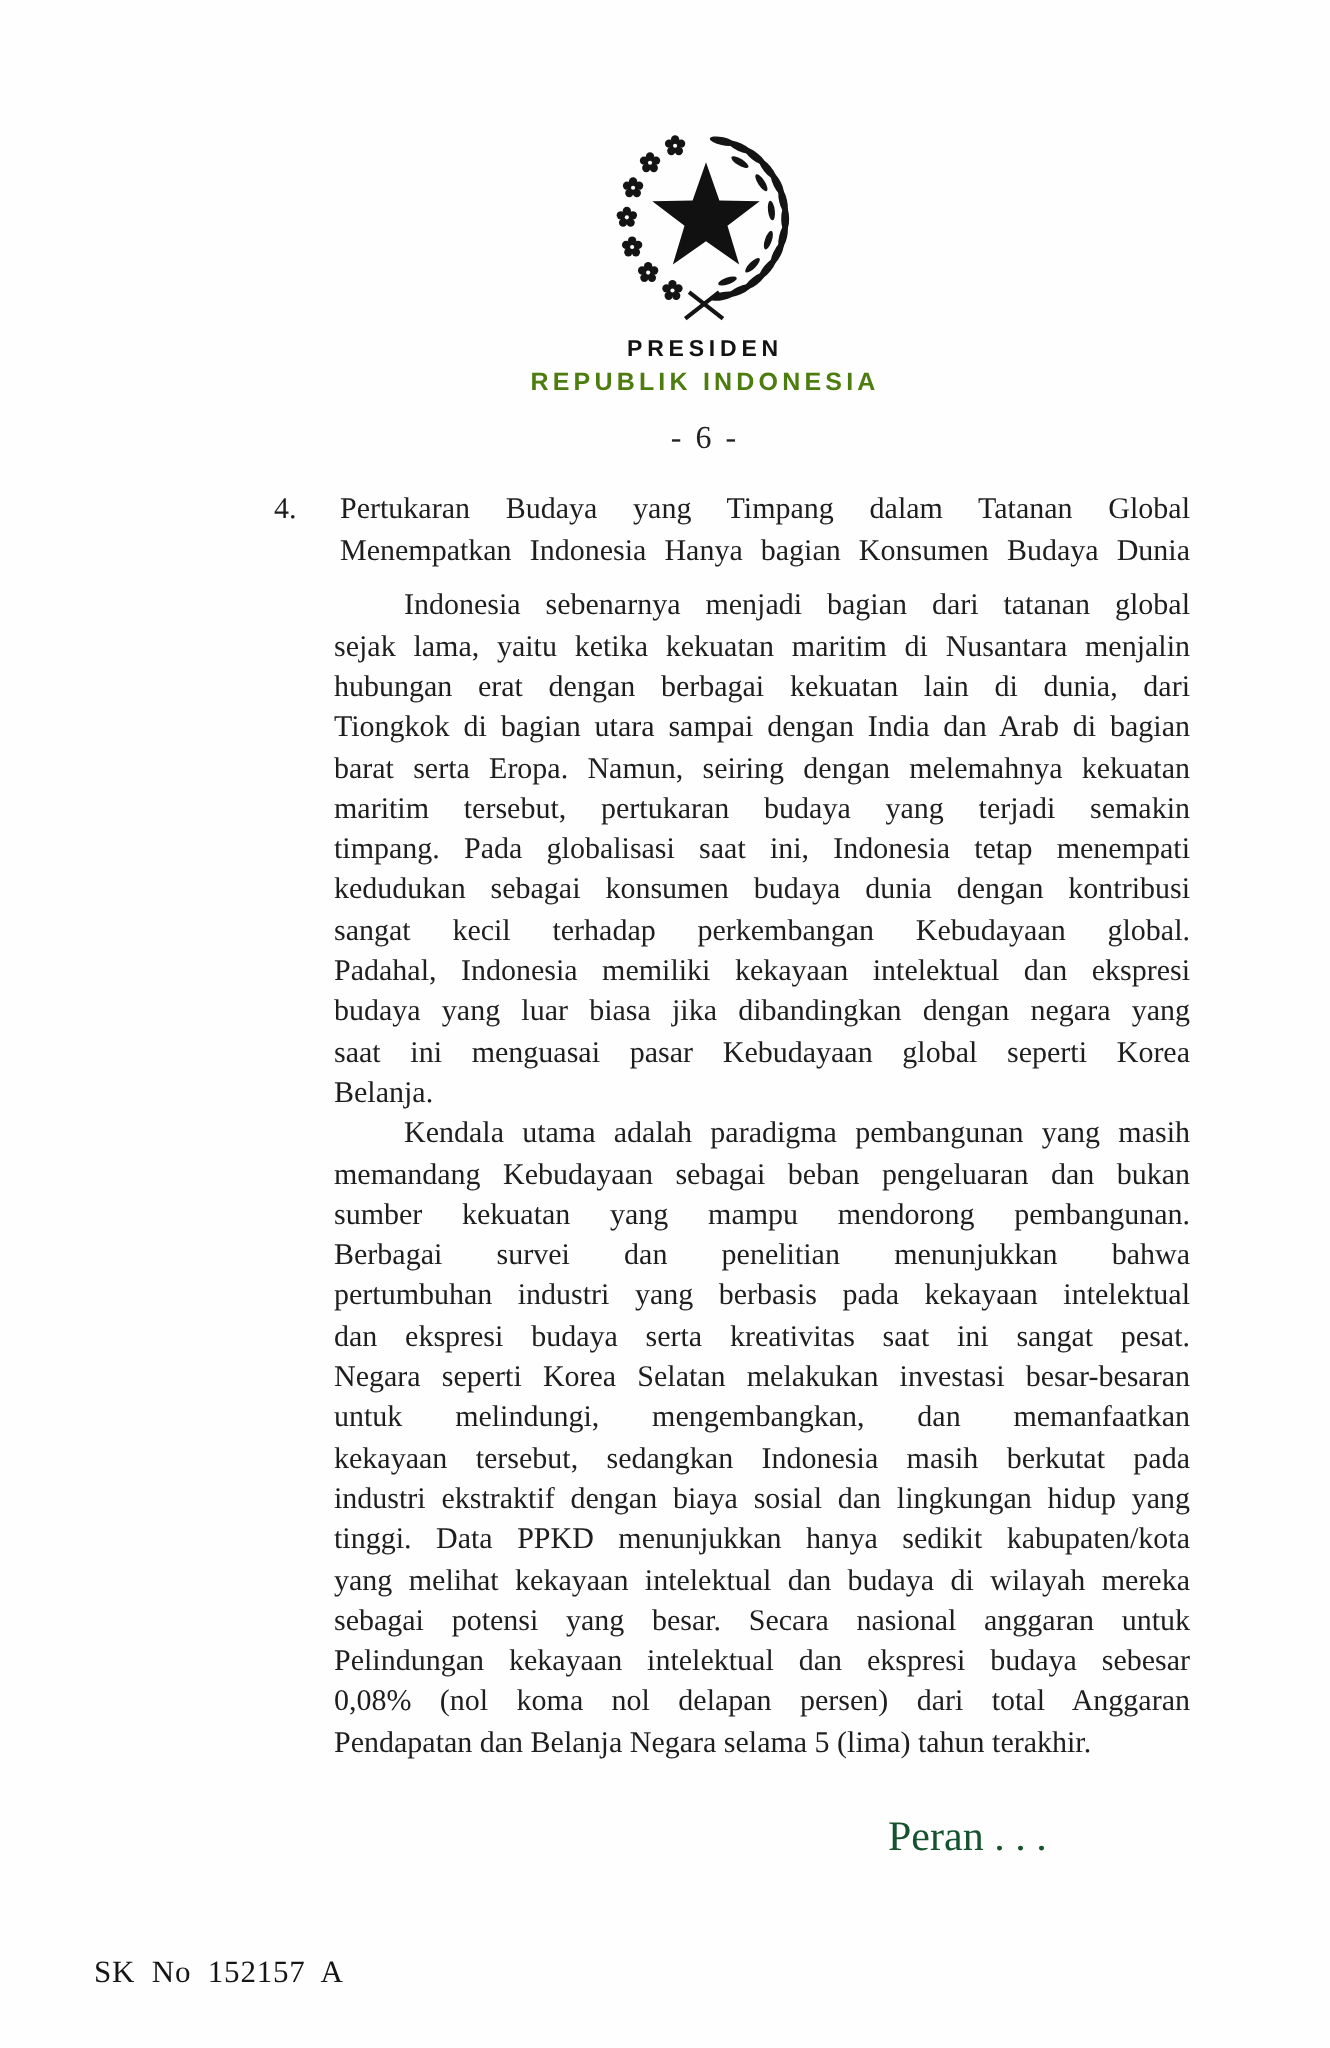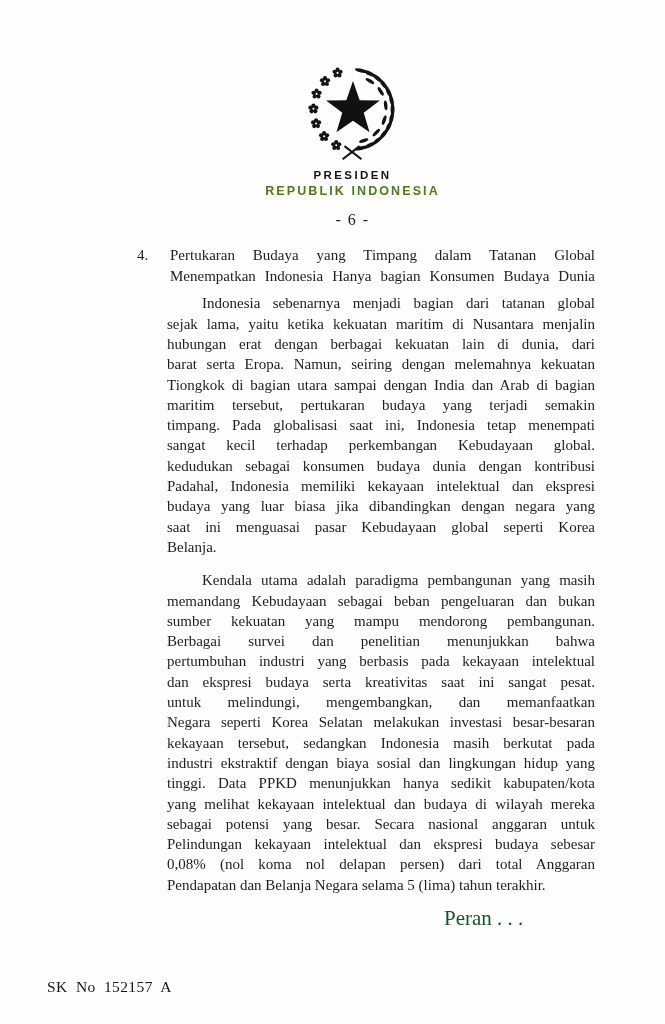--- a/index.html
+++ b/index.html
@@ -40,21 +40,21 @@
     font-size: 15px; line-height: 20.7px;
   }
   .secnum { width: 33px; flex: 0 0 33px; }
   .heading { width: 425px; flex: 1; }
   .heading .tline { text-align: justify; text-align-last: justify; }
   .para {
     margin-left: 147px; width: 428px;
     font-size: 15px; line-height: 20.3px;
   }
   .para-1 { margin-top: 7px; }
-  .para-2 { margin-top: 13px; }
+  .para-2 { }
   .para .tline { text-align: justify; text-align-last: justify; }
   .para .tline-last { text-align-last: left; }
   .para .tline-first { text-indent: 35px; }
   
   .catchword {
     position: absolute; left: 444px; top: 906px;
     font-size: 21px; color: #14532d;
   }
   .doccode {
     position: absolute; left: 47px; top: 978px;
@@ -126,40 +126,40 @@
     <div class="heading">
         <div class="tline tline-first">Pertukaran Budaya yang Timpang dalam Tatanan Global</div>
         <div class="tline tline-last">Menempatkan Indonesia Hanya bagian Konsumen Budaya Dunia</div>
       </div>
   </div>
 
   <div class="para para-1">
       <div class="tline tline-first">Indonesia sebenarnya menjadi bagian dari tatanan global</div>
       <div class="tline">sejak lama, yaitu ketika kekuatan maritim di Nusantara menjalin</div>
       <div class="tline">hubungan erat dengan berbagai kekuatan lain di dunia, dari</div>
+      <div class="tline">Tiongkok di bagian utara sampai dengan India dan Arab di bagian</div>
       <div class="tline">barat serta Eropa. Namun, seiring dengan melemahnya kekuatan</div>
-      <div class="tline">Tiongkok di bagian utara sampai dengan India dan Arab di bagian</div>
       <div class="tline">maritim tersebut, pertukaran budaya yang terjadi semakin</div>
       <div class="tline">timpang. Pada globalisasi saat ini, Indonesia tetap menempati</div>
+      <div class="tline">kedudukan sebagai konsumen budaya dunia dengan kontribusi</div>
       <div class="tline">sangat kecil terhadap perkembangan Kebudayaan global.</div>
-      <div class="tline">kedudukan sebagai konsumen budaya dunia dengan kontribusi</div>
       <div class="tline">Padahal, Indonesia memiliki kekayaan intelektual dan ekspresi</div>
       <div class="tline">budaya yang luar biasa jika dibandingkan dengan negara yang</div>
       <div class="tline">saat ini menguasai pasar Kebudayaan global seperti Korea</div>
       <div class="tline tline-last">Belanja.</div>
     </div>
   <div class="para para-2">
       <div class="tline tline-first">Kendala utama adalah paradigma pembangunan yang masih</div>
       <div class="tline">memandang Kebudayaan sebagai beban pengeluaran dan bukan</div>
       <div class="tline">sumber kekuatan yang mampu mendorong pembangunan.</div>
       <div class="tline">Berbagai survei dan penelitian menunjukkan bahwa</div>
       <div class="tline">pertumbuhan industri yang berbasis pada kekayaan intelektual</div>
       <div class="tline">dan ekspresi budaya serta kreativitas saat ini sangat pesat.</div>
+      <div class="tline">Negara seperti Korea Selatan melakukan investasi besar-besaran</div>
       <div class="tline">untuk melindungi, mengembangkan, dan memanfaatkan</div>
-      <div class="tline">Negara seperti Korea Selatan melakukan investasi besar-besaran</div>
       <div class="tline">kekayaan tersebut, sedangkan Indonesia masih berkutat pada</div>
       <div class="tline">industri ekstraktif dengan biaya sosial dan lingkungan hidup yang</div>
       <div class="tline">tinggi. Data PPKD menunjukkan hanya sedikit kabupaten/kota</div>
       <div class="tline">yang melihat kekayaan intelektual dan budaya di wilayah mereka</div>
       <div class="tline">sebagai potensi yang besar. Secara nasional anggaran untuk</div>
       <div class="tline">Pelindungan kekayaan intelektual dan ekspresi budaya sebesar</div>
       <div class="tline">0,08% (nol koma nol delapan persen) dari total Anggaran</div>
       <div class="tline tline-last">Pendapatan dan Belanja Negara selama 5 (lima) tahun terakhir.</div>
     </div>
 

